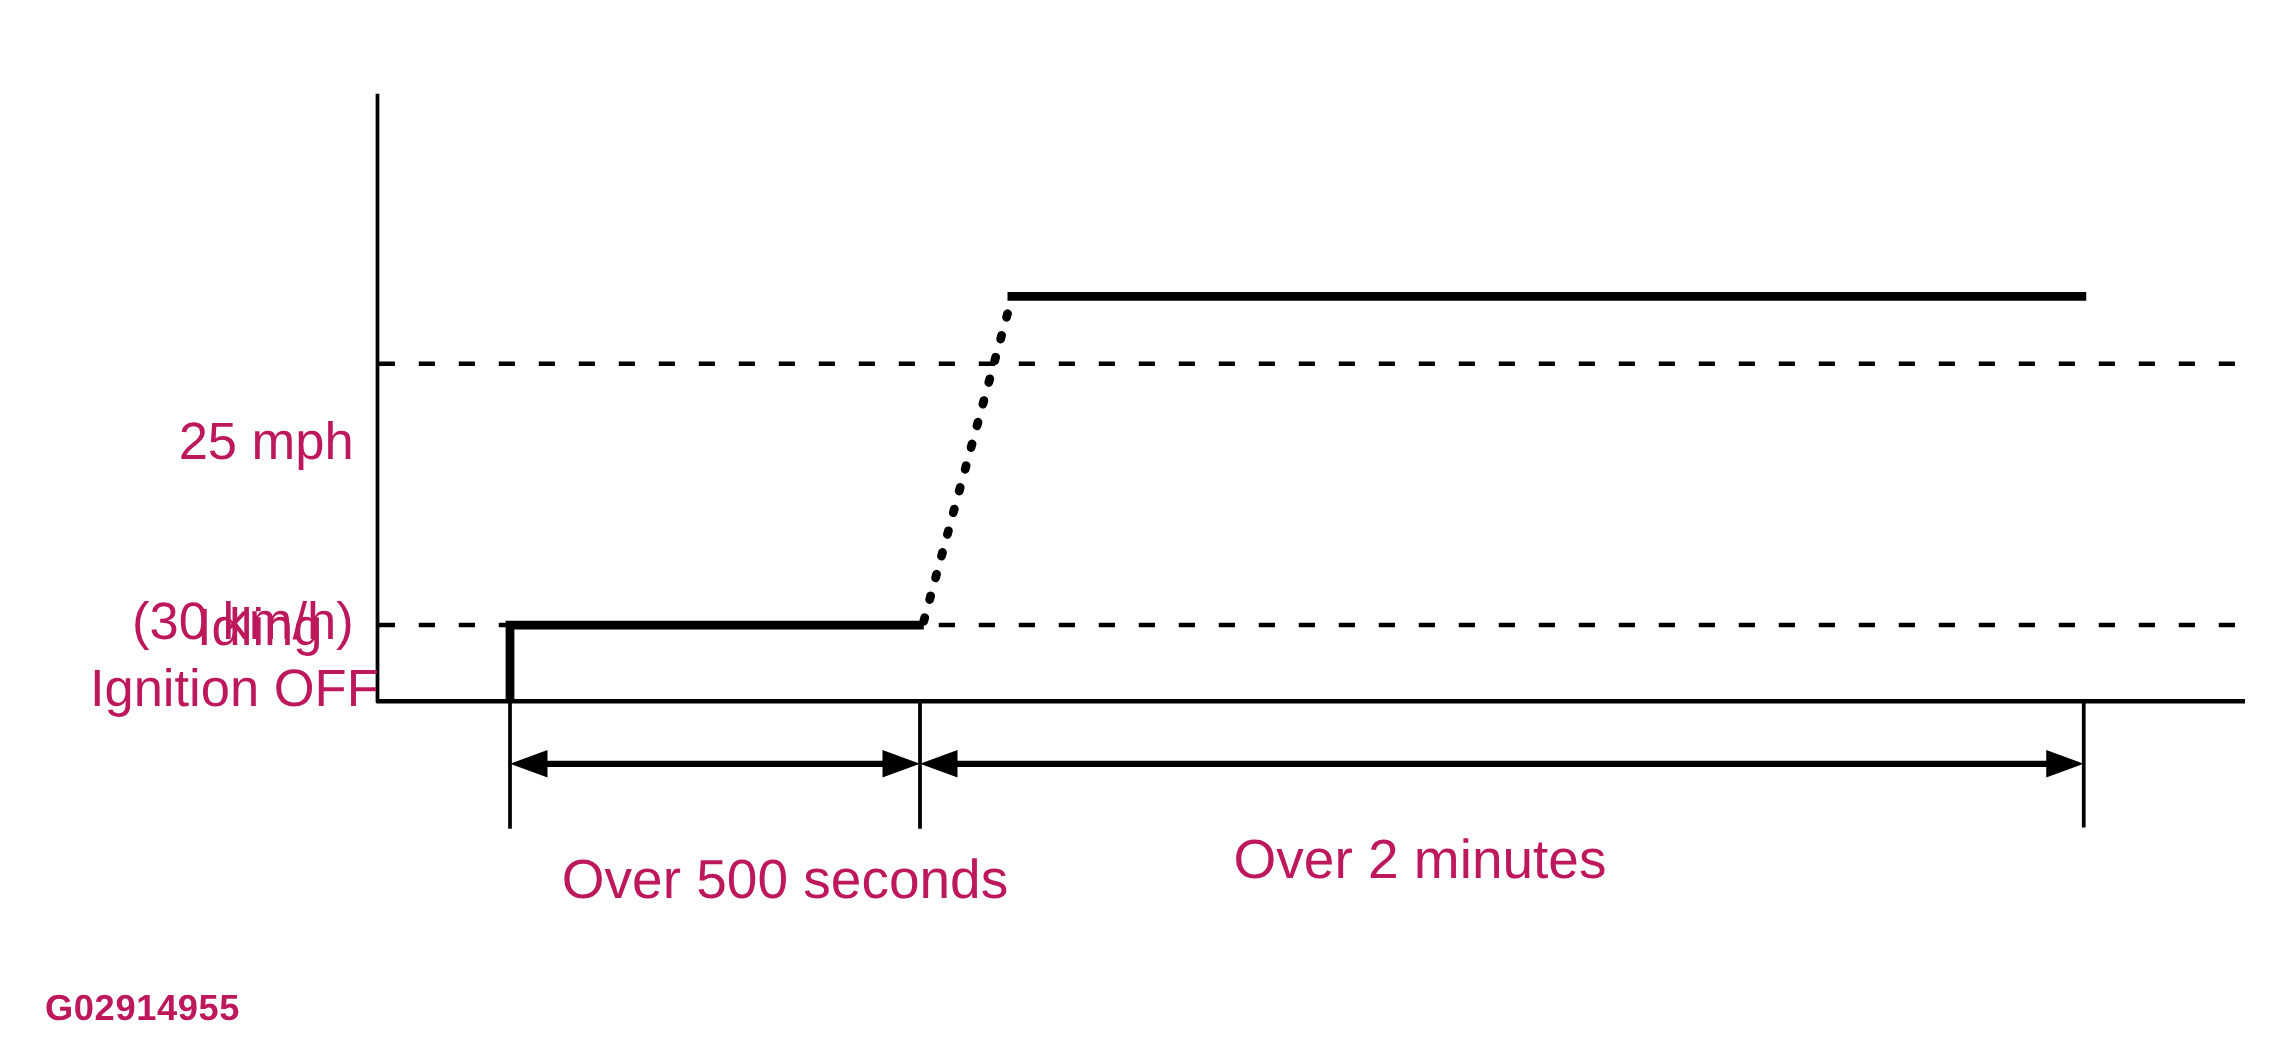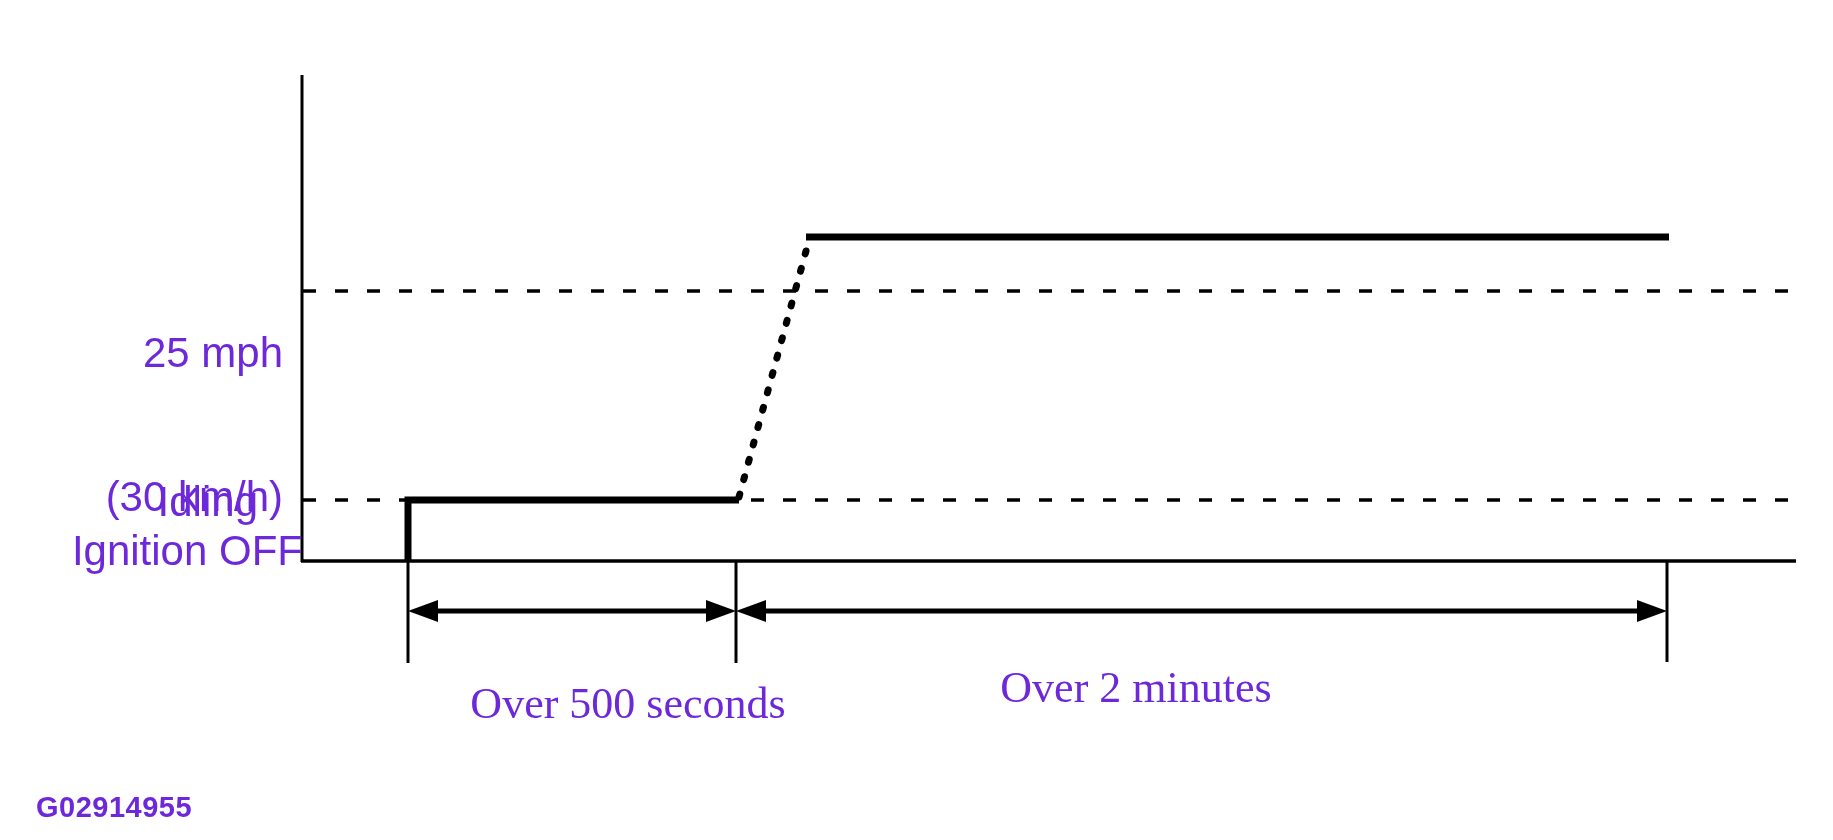--- a/index.html
+++ b/index.html
@@ -18,25 +18,25 @@
   }
   .diagram-svg {
     position: absolute;
     left: 0;
     top: 0;
   }
   .lbl {
     position: absolute;
     font-size: 42px;
     line-height: 48px;
-    color: #6d28d9;
+    color: #be185d;
     white-space: pre;
   }
   .lbl.right { text-align: right; }
-  .lbl.center { text-align: center; font-family: Liberation Serif, serif; }
+  .lbl.center { text-align: center; }
   .speed-label {
     left: 0; top: 233px; width: 283px;
   }
   .idling-label {
     left: 0; top: 478px; width: 258px;
   }
   .ignition-label {
     left: 0; top: 527px; width: 283px; padding-left: 20px;
   }
   .phase1-label {

